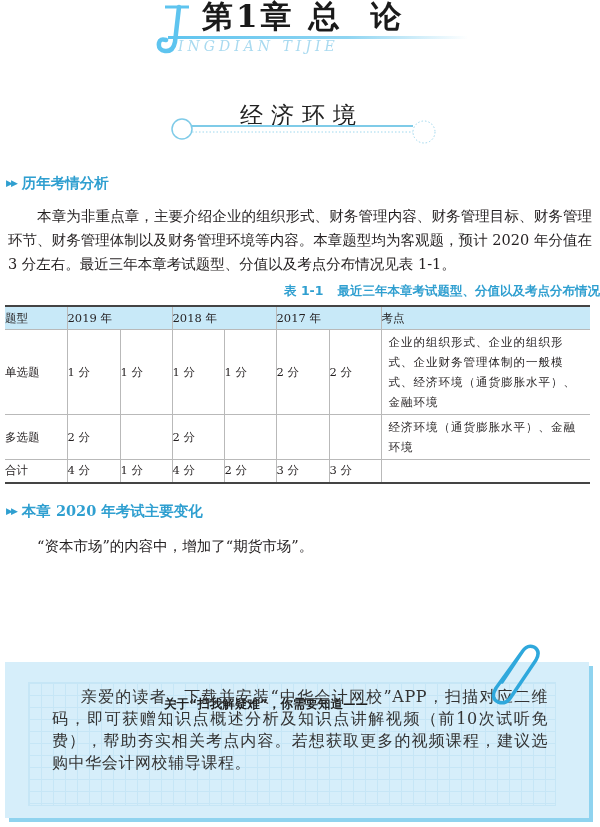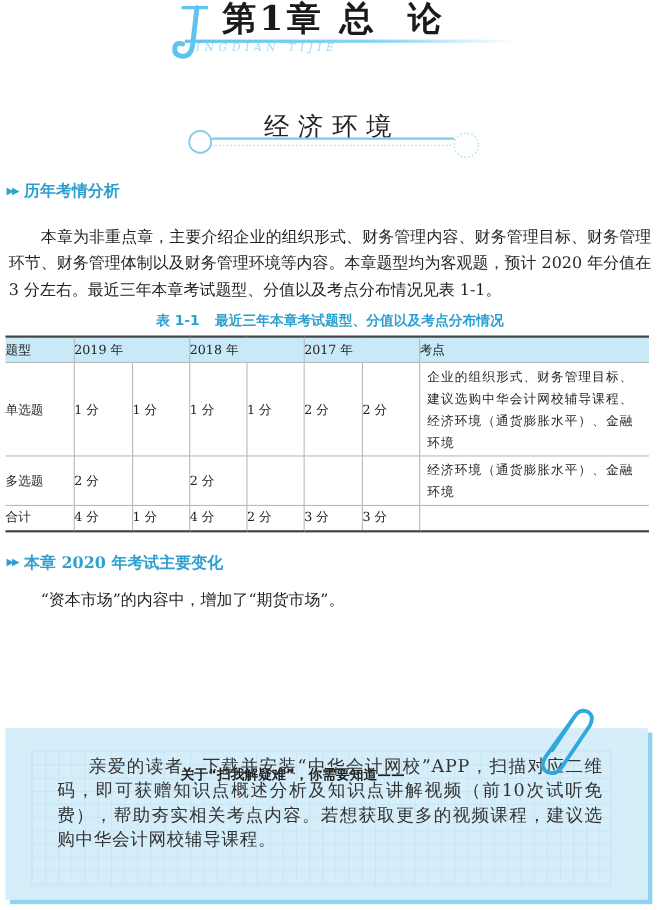--- a/index.html
+++ b/index.html
@@ -4,34 +4,34 @@
 <style>
   html, body { margin:0; padding:0; background:#ffffff; }
   body { width:600px; height:827px; position:relative; overflow:hidden; font-family:"DejaVu Serif","Liberation Serif",serif; color:#231f20; }
   .abs { position:absolute; }
 
   
   .chap-title { left:202px; top:-4px; font-size:31px; font-weight:bold; letter-spacing:3px; font-family:"DejaVu Serif","Liberation Serif",serif; color:#1a1a1a; white-space:nowrap; }
   .chap-title .sp { display:inline-block; width:14px; }
   .chap-J { left:155px; top:4px; width:36px; height:50px; }
   .chap-line { left:168px; top:36px; width:300px; height:3px; background:linear-gradient(to right,#5ec4ef 0%,#8fd5f2 60%,rgba(200,235,250,0) 100%); }
-  .chap-sub { left:178px; top:38px; font-size:10px; font-style:italic; letter-spacing:4px; color:#a9daf0; font-family:"DejaVu Serif","Liberation Serif",serif; white-space:nowrap; }
+  .chap-sub { left:178px; top:38px; font-size:14px; font-style:italic; letter-spacing:4px; color:#a9daf0; font-family:"DejaVu Serif","Liberation Serif",serif; white-space:nowrap; }
 
   
   .sec-title { left:240px; top:100px; font-size:23px; letter-spacing:8px; font-family:"DejaVu Sans","Liberation Sans",sans-serif; color:#222; white-space:nowrap; }
   .sec-deco { left:170px; top:116px; width:270px; height:30px; }
 
   
   .subhead { font-size:14.5px; font-weight:bold; color:#2f9fd0; white-space:nowrap; font-family:"DejaVu Serif","Liberation Serif",serif; }
   .subhead .arrow { font-size:9px; letter-spacing:-2px; margin-right:6px; vertical-align:2px; }
 
   .para { left:8px; width:584px; font-size:14.5px; line-height:24px; text-align:justify; color:#231f20; }
   .para .indent { display:inline-block; width:29px; }
 
-  .caption { left:0; width:600px; top:283px; text-align:center; font-size:12.5px; font-weight:bold; color:#2f9fd0; font-family:"DejaVu Sans","Liberation Sans",sans-serif; white-space:nowrap; }
+  .caption { left:0; width:600px; top:283px; text-align:right; font-size:12.5px; font-weight:bold; color:#2f9fd0; font-family:"DejaVu Sans","Liberation Sans",sans-serif; white-space:nowrap; }
   .caption .num { margin-right:14px; }
 
   
   table.exam { position:absolute; left:5px; top:305px; width:585px; border-collapse:collapse; font-size:11.5px; color:#231f20; }
   table.exam td, table.exam th { border-left:1px solid #b9b9b9; border-right:1px solid #b9b9b9; border-bottom:1px solid #b9b9b9; text-align:left; padding:0; font-weight:normal; }
   table.exam tr:first-child th { border-top:2px solid #444; background:#c8e9f8; height:22px; }
   table.exam tr:last-child td { border-bottom:2px solid #444; }
   table.exam tr > *:first-child { border-left:none; }
   table.exam tr > *:last-child { border-right:none; }
   table.exam td.pts { text-align:left; padding:2px 3px 2px 7px; line-height:20px; letter-spacing:1px; }
@@ -62,21 +62,21 @@
 <div class="abs chap-sub">INGDIAN TIJIE</div>
 
 <div class="abs sec-title">经济环境</div>
 <svg class="abs sec-deco" viewBox="0 0 270 30">
   <circle cx="12" cy="13" r="10" fill="#fff" stroke="#7fcbe8" stroke-width="1.5"></circle>
   <line x1="22" y1="10" x2="243" y2="10" stroke="#7fcbe8" stroke-width="2"></line>
   <line x1="22" y1="16" x2="243" y2="16" stroke="#9fd8ee" stroke-width="1" stroke-dasharray="1.5 2"></line>
   <circle cx="254" cy="16" r="11" fill="none" stroke="#9fd8ee" stroke-width="1" stroke-dasharray="1.5 2"></circle>
 </svg>
 
-<div class="abs subhead" style="left:6px; top:164px;">
+<div class="abs subhead" style="left:6px; top:174px;">
   <span class="arrow">▶▶</span><span>历年考情分析</span>
 </div>
 <div class="abs para" style="top:204px;"><span class="indent"></span><span>本章为非重点章，主要介绍企业的组织形式、财务管理内容、财务管理目标、财务管理环节、财务管理体制以及财务管理环境等内容。本章题型均为客观题，预计 2020 年分值在 3 分左右。最近三年本章考试题型、分值以及考点分布情况见表 1-1。</span></div>
 
 <div class="abs caption">
   <span class="num">表 1-1</span><span>最近三年本章考试题型、分值以及考点分布情况</span>
 </div>
 
 <table class="exam">
   <colgroup>
@@ -98,21 +98,21 @@
     <th>考点</th>
   </tr>
   <tr class="r1">
     <td>单选题</td>
     <td>1 分</td>
     <td>1 分</td>
     <td>1 分</td>
     <td>1 分</td>
     <td>2 分</td>
     <td>2 分</td>
-    <td class="pts">企业的组织形式、财务管理目标、建议选购中华会计网校辅导课程、经济环境（通货膨胀水平）、金融环境</td>
+    <td class="pts">企业的组织形式、企业的组织形式、企业财务管理体制的一般模式、经济环境（通货膨胀水平）、金融环境</td>
   </tr>
   <tr class="r2">
     <td>多选题</td>
     <td>2 分</td>
     <td></td>
     <td>2 分</td>
     <td></td>
     <td></td>
     <td></td>
     <td class="pts">经济环境（通货膨胀水平）、金融环境</td>

